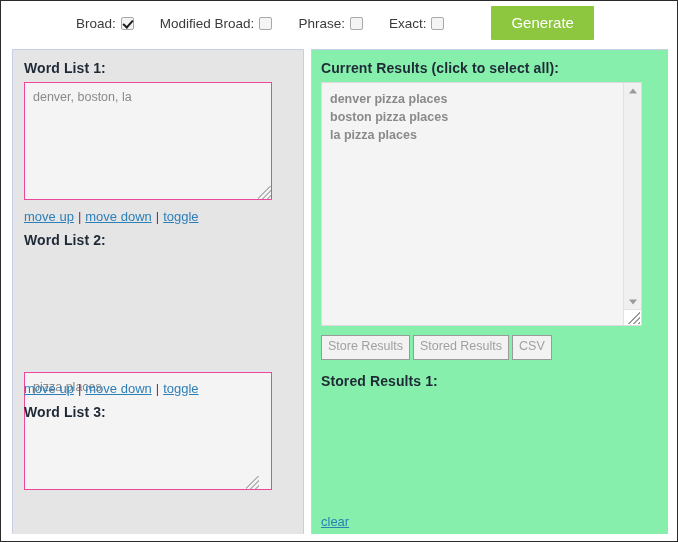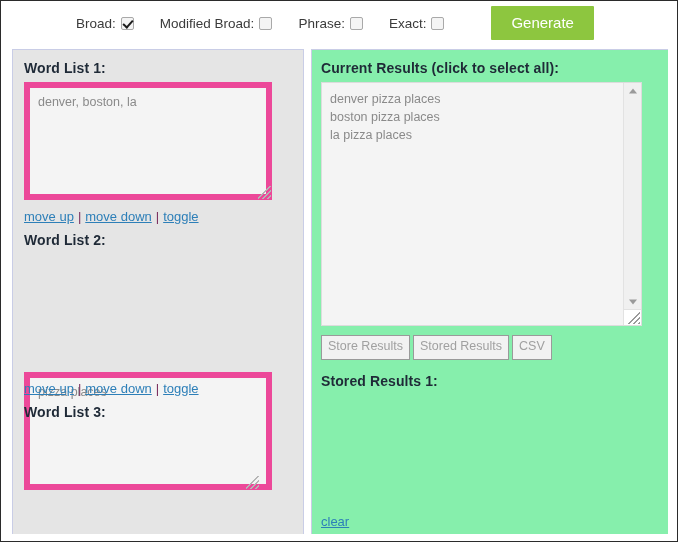--- a/index.html
+++ b/index.html
@@ -129,21 +129,21 @@
     font-size: 14px;
     font-weight: bold;
     color: #1f2a37;
     font-family: "Liberation Sans", sans-serif;
     letter-spacing: 0.1px;
   }
 
   .ta {
     box-sizing: border-box;
     background: #f4f4f4;
-    border: 6px solid #ec4899;
+    border: 1px solid #ec4899;
     font-family: "Liberation Sans", sans-serif;
     font-size: 12.5px;
     color: #8a8a8a;
     padding: 6px 8px;
     resize: none;
     outline: none;
     overflow: hidden;
     line-height: 1.42;
     display: block;
   }
@@ -328,21 +328,21 @@
     </div>
 
     <div class="field-label inner" style="left:11px; top:354px;">Word List 3:</div>
 
   </div>
 
   <div class="panel panel-right">
 
     <div class="field-label inner" style="left:9px; top:10px;">Current Results (click to select all):</div>
 
-    <div class="results-box inner" style="left:9px; top:32px; width:321px; height:244px;">
+    <div class="results-box inner" style="left:9px; top:32px; width:321px; height:244px;font-weight:bold;">
       <div class="results-text">denver pizza places
 boston pizza places
 la pizza places</div>
       <div class="sbar">
         <div class="sbar-up">
             <span class="arrow arrow-up"></span>
           </div>
         <div class="sbar-down">
             <span class="arrow arrow-down"></span>
           </div>

